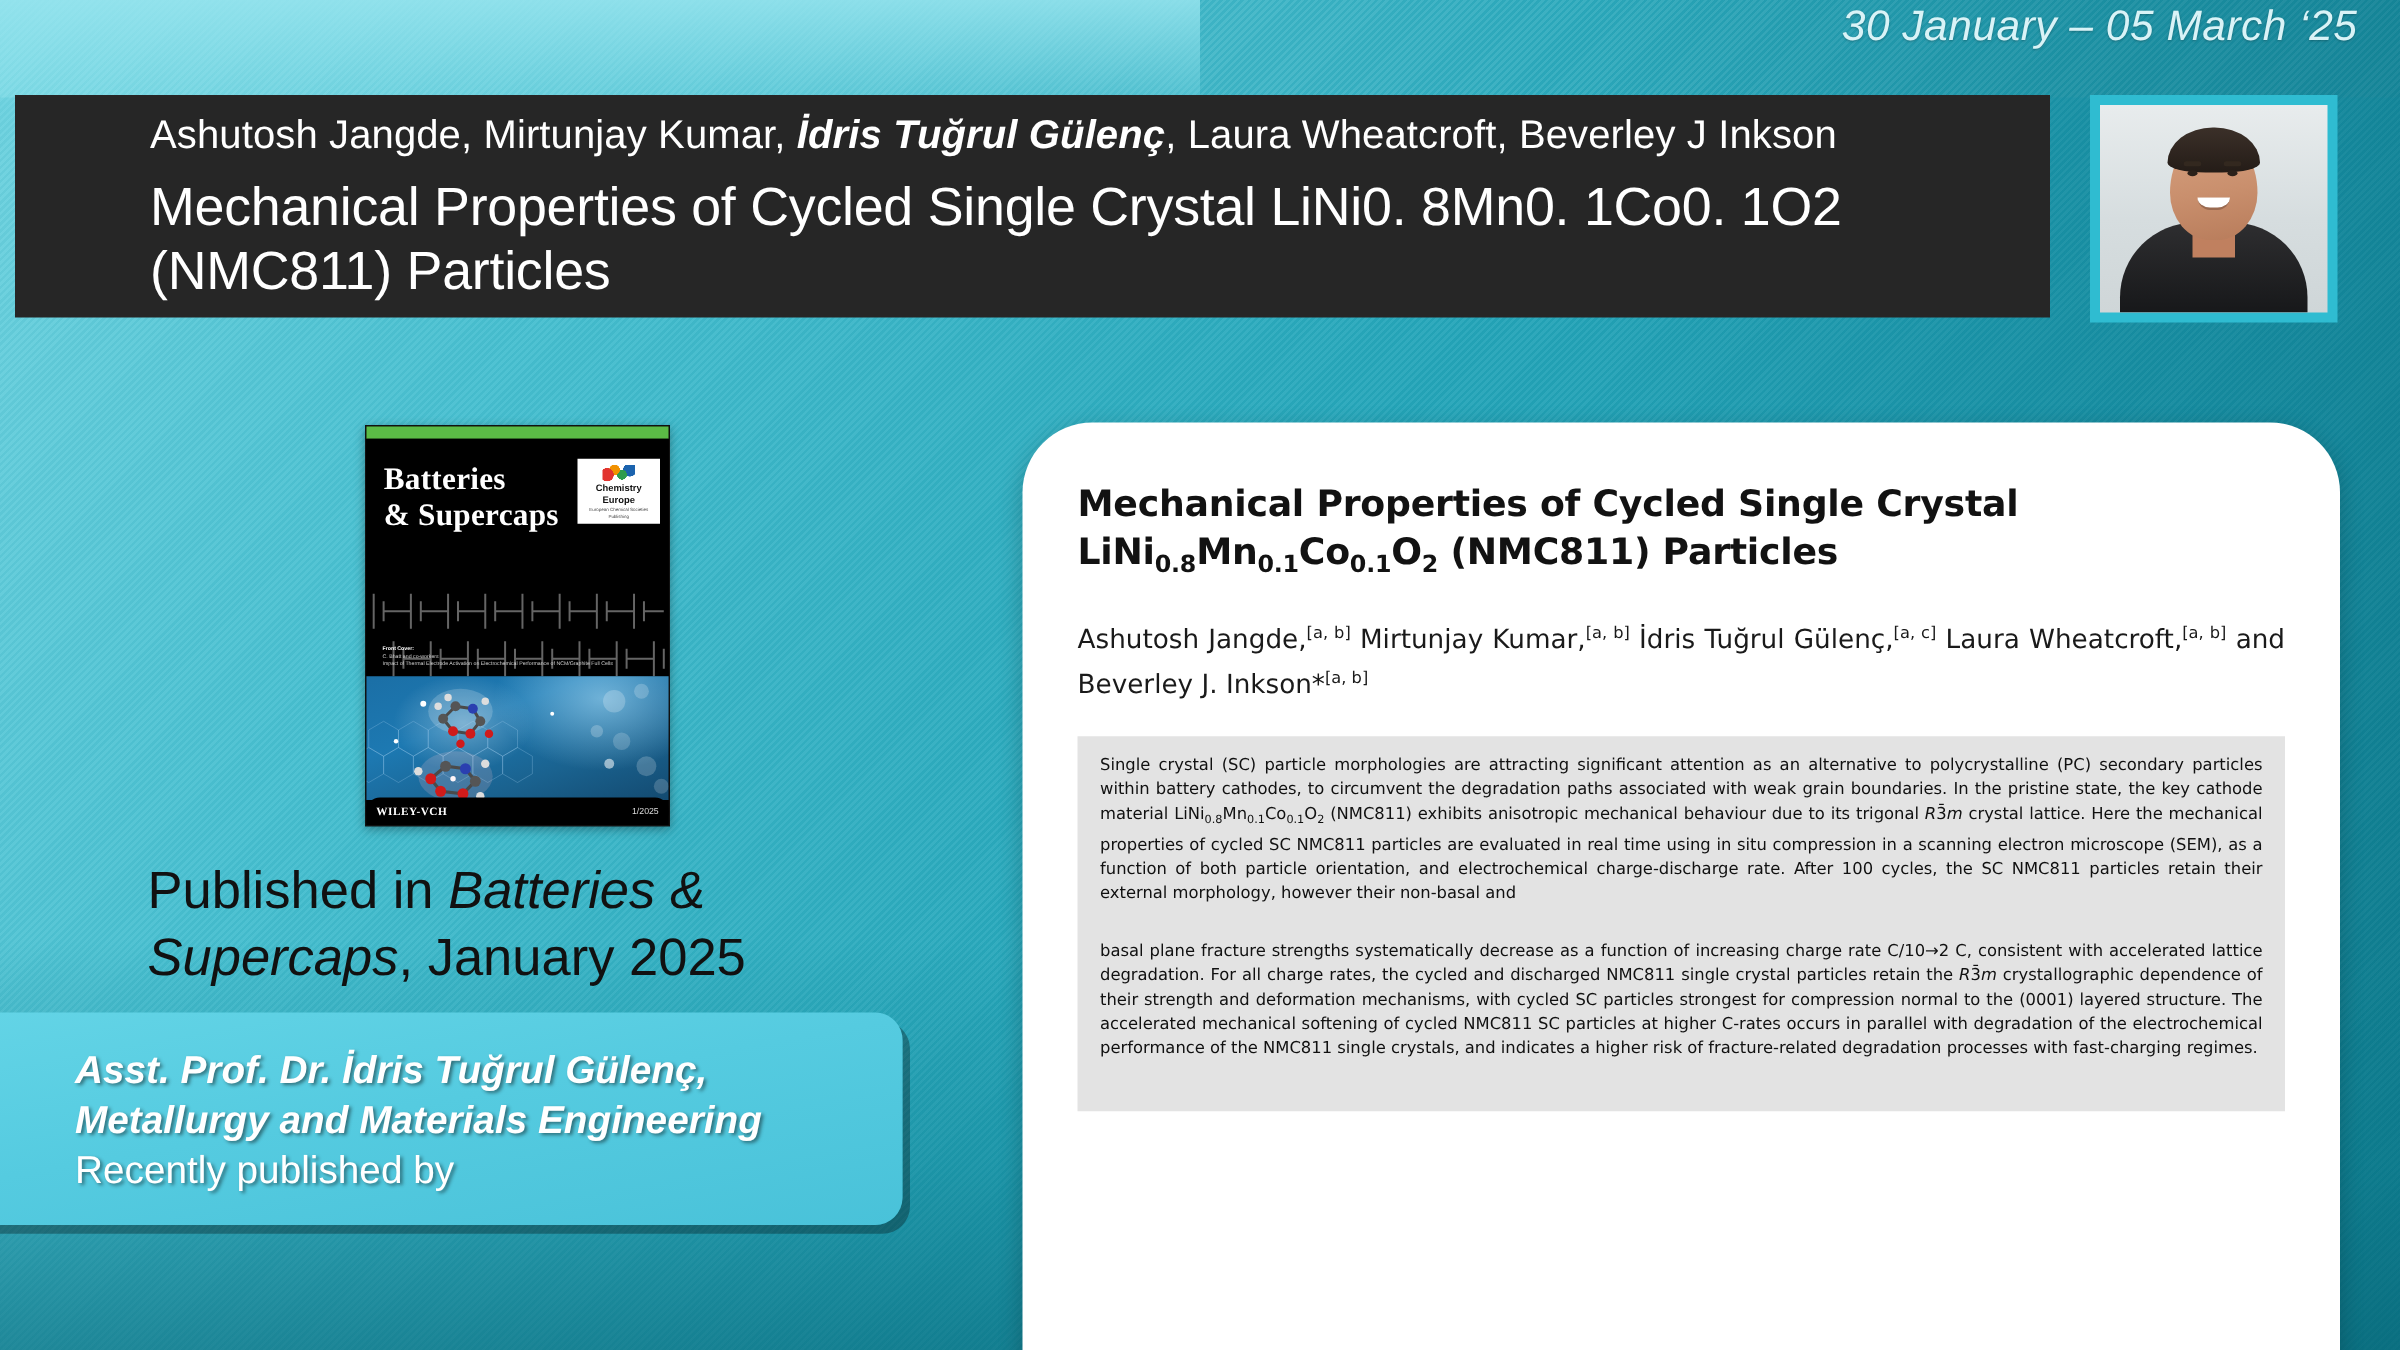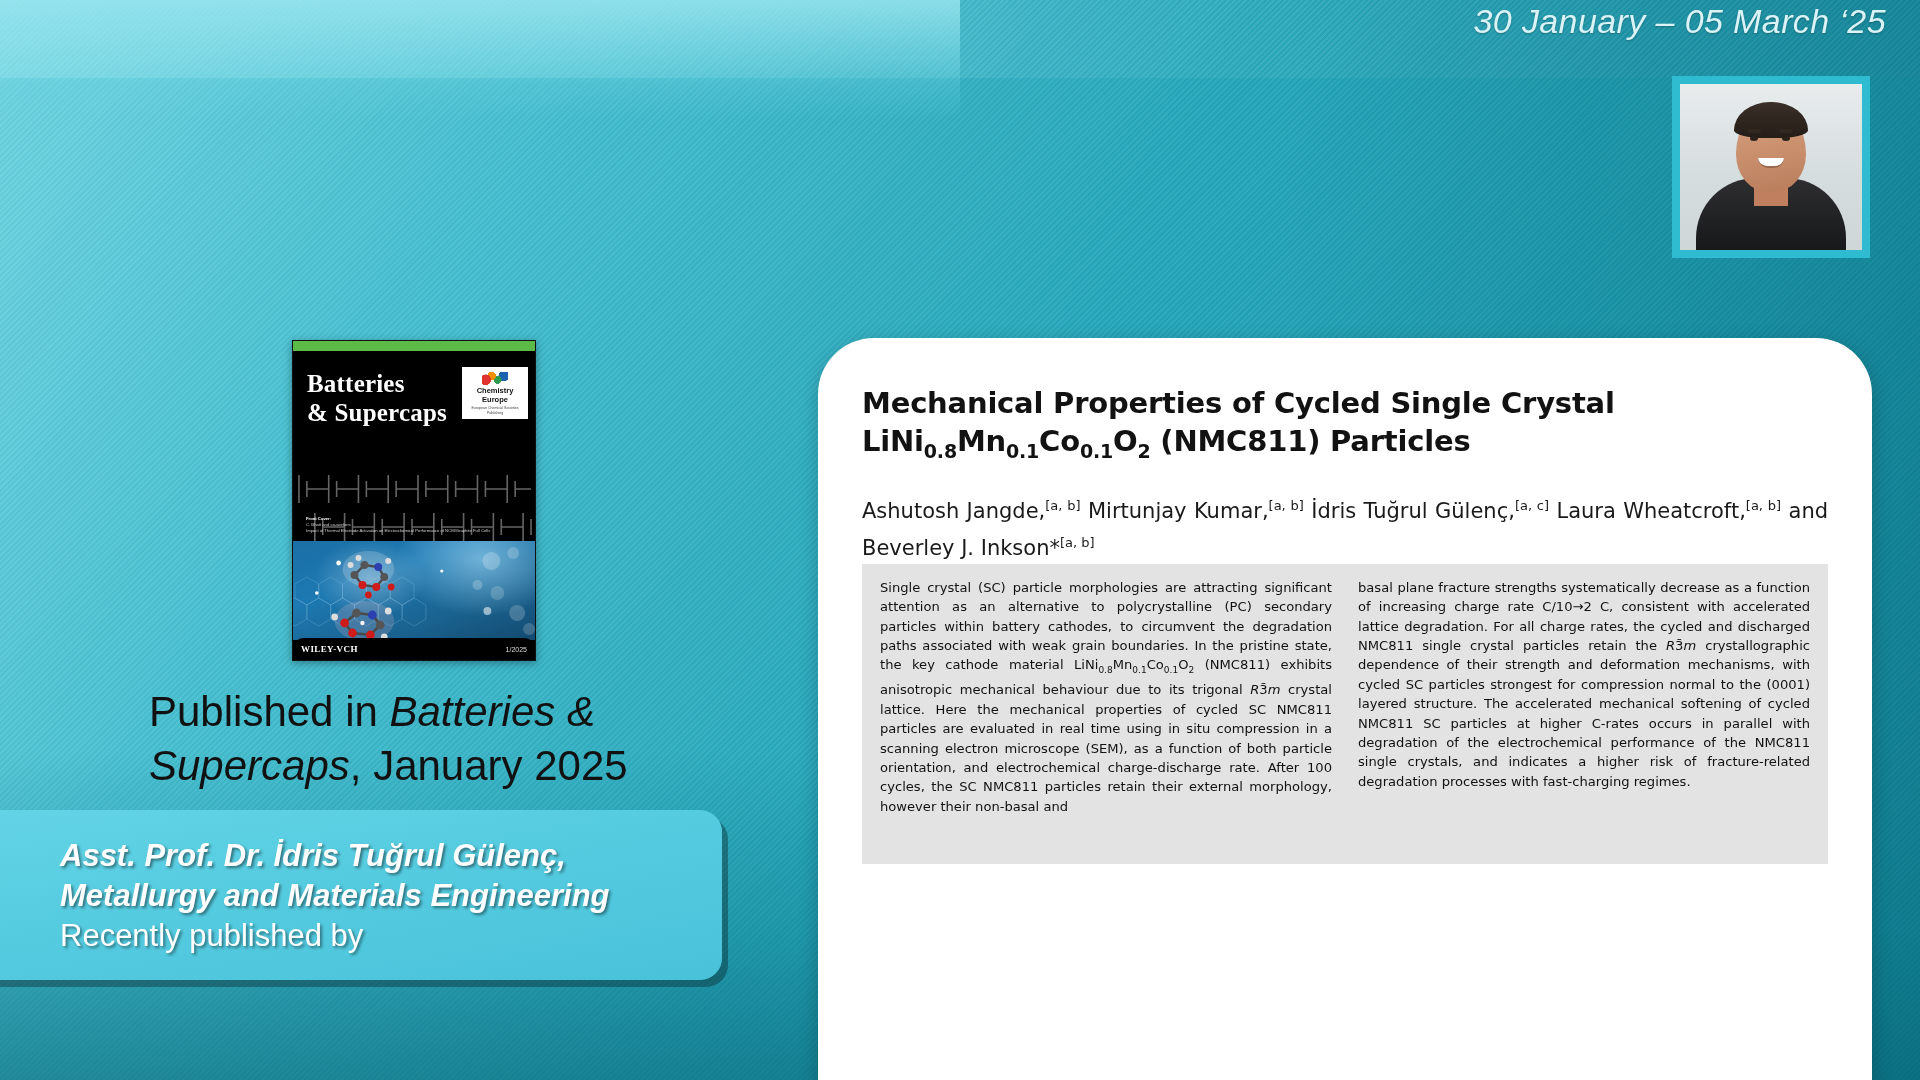--- a/index.html
+++ b/index.html
@@ -298,21 +298,20 @@
   #published-caption {
     position: absolute;
     left: 118px;
     top: 685px;
     width: 580px;
     font-size: 42px;
     line-height: 54px;
     color: #111;
     font-weight: 400;
     z-index: 5;
-    margin-left: 31px;
   }
   #published-caption .it { font-style: italic; }
 
   
   #callout {
     position: absolute;
     left: -18px;
     top: 810px;
     width: 740px;
     height: 170px;
@@ -364,26 +363,28 @@
   #paper-authors {
     margin-top: 20px;
     font-family: "DejaVu Sans", sans-serif;
     font-size: 21px;
     line-height: 31px;
     color: #1a1a1a;
     text-align: justify;
   }
   #paper-authors sup { font-size: 13px; }
   #abstract-box {
+    margin-top: 26px;
     background: #e3e3e3;
     width: 966px;
     height: 300px;
     padding: 14px 18px 14px 18px;
     display: flex;
     gap: 26px;
+    flex-direction: column;
   }
   .abs-col {
     flex: 1;
     font-family: "DejaVu Sans", sans-serif;
     font-size: 13.1px;
     line-height: 19.4px;
     color: #111;
     text-align: justify;
   }
   .abs-col sub { font-size: 9px; }
@@ -394,20 +395,24 @@
 
 <div id="slide">
 
   <div id="bg-sheen-topband"></div>
   <div id="bg-sheen-left"></div>
   <div id="bg-right-dark"></div>
   <div id="bg-bottom-dark"></div>
 
   <div id="date-header">30 January  – 05 March ‘25</div>
 
+  <div id="title-banner">
+    <div id="banner-authors"><span>Ashutosh Jangde, Mirtunjay Kumar, </span><span class="hl">İdris Tuğrul Gülenç</span><span>, Laura Wheatcroft, Beverley J Inkson</span></div>
+    <div id="banner-title">Mechanical Properties of Cycled Single Crystal LiNi0. 8Mn0. 1Co0. 1O2 (NMC811) Particles</div>
+  </div>
 
   <div id="photo-frame">
     <div id="photo-inner">
       <div id="ph-body"></div>
       <div id="ph-neck"></div>
       <div id="ph-head"></div>
       <div id="ph-hair"></div>
       <div id="ph-brow-l"></div>
       <div id="ph-brow-r"></div>
       <div id="ph-eye-l"></div>

